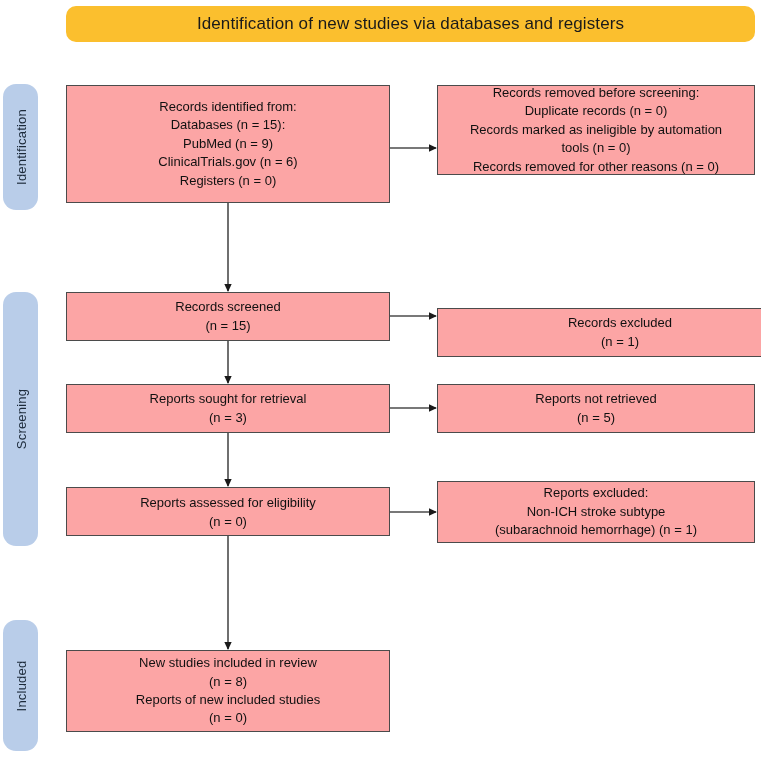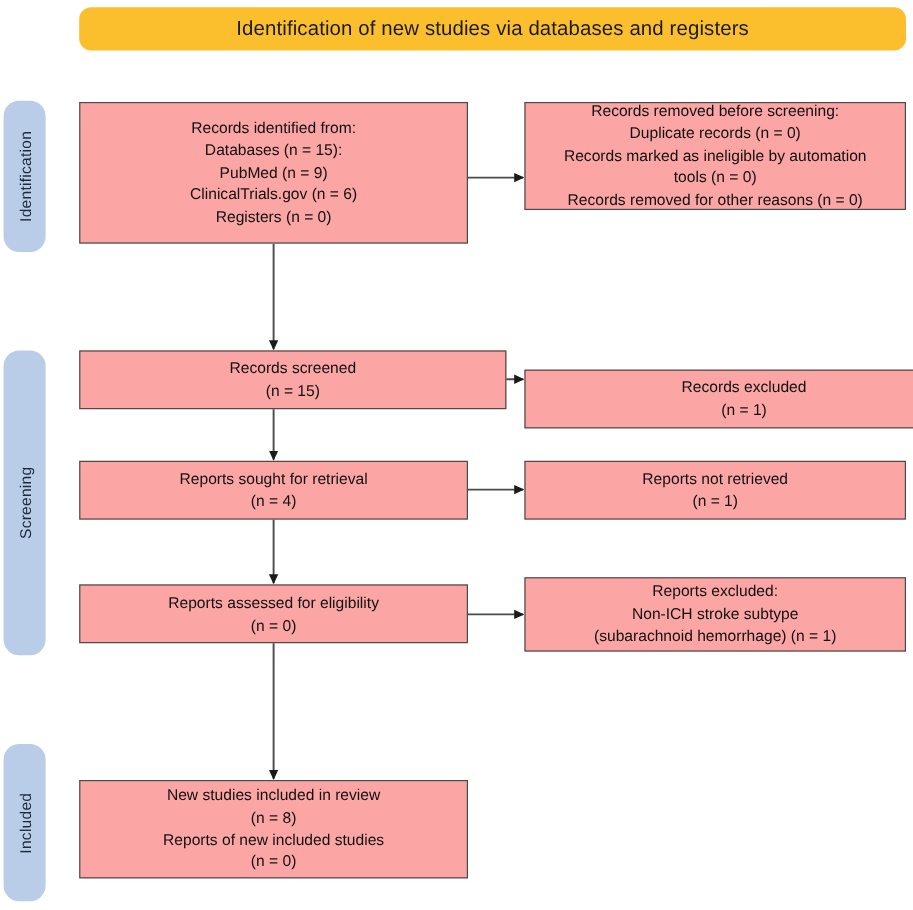--- a/index.html
+++ b/index.html
@@ -86,21 +86,21 @@
   .box-text {
     font-size: 13px;
     line-height: 1.42;
     text-align: center;
     color: #111111;
     white-space: pre-line;
   }
 
   
   #box-records-identified   { left: 66px;  top: 85px;  width: 324px; height: 118px; }
-  #box-records-screened     { left: 66px;  top: 292px; width: 356px; height: 49px;  }
+  #box-records-screened     { left: 66px;  top: 292px; width: 324px; height: 49px;  }
   #box-reports-sought       { left: 66px;  top: 384px; width: 324px; height: 49px;  }
   #box-reports-assessed     { left: 66px;  top: 487px; width: 324px; height: 49px; align-items: flex-end;  }
   #box-new-studies-included { left: 66px;  top: 650px; width: 324px; height: 82px;  }
 
   
   #box-records-removed      { left: 437px; top: 85px;  width: 318px; height: 90px; }
   #box-records-excluded     { left: 437px; top: 308px; width: 366px; height: 49px; justify-content: center;  }
   #box-reports-not-retrieved{ left: 437px; top: 384px; width: 318px; height: 49px;  }
   #box-reports-excluded     { left: 437px; top: 481px; width: 318px; height: 62px;  }
 
@@ -163,21 +163,21 @@
 Registers (n = 0)</span>
   </div>
 
   <div class="box" id="box-records-screened">
     <span class="box-text">Records screened
 (n = 15)</span>
   </div>
 
   <div class="box" id="box-reports-sought">
     <span class="box-text">Reports sought for retrieval
-(n = 4)</span>
+(n = 3)</span>
   </div>
 
   <div class="box" id="box-reports-assessed">
     <span class="box-text">Reports assessed for eligibility
 (n = 0)</span>
   </div>
 
   <div class="box" id="box-new-studies-included">
     <span class="box-text">New studies included in review
 (n = 8)
@@ -192,21 +192,21 @@
 Records removed for other reasons (n = 0)</span>
   </div>
 
   <div class="box" id="box-records-excluded">
     <span class="box-text">Records excluded
 (n = 1)</span>
   </div>
 
   <div class="box" id="box-reports-not-retrieved">
     <span class="box-text">Reports not retrieved
-(n = 1)</span>
+(n = 5)</span>
   </div>
 
   <div class="box" id="box-reports-excluded">
     <span class="box-text">Reports excluded:
 Non-ICH stroke subtype
 (subarachnoid hemorrhage) (n = 1)</span>
   </div>
 
 </div>
 

